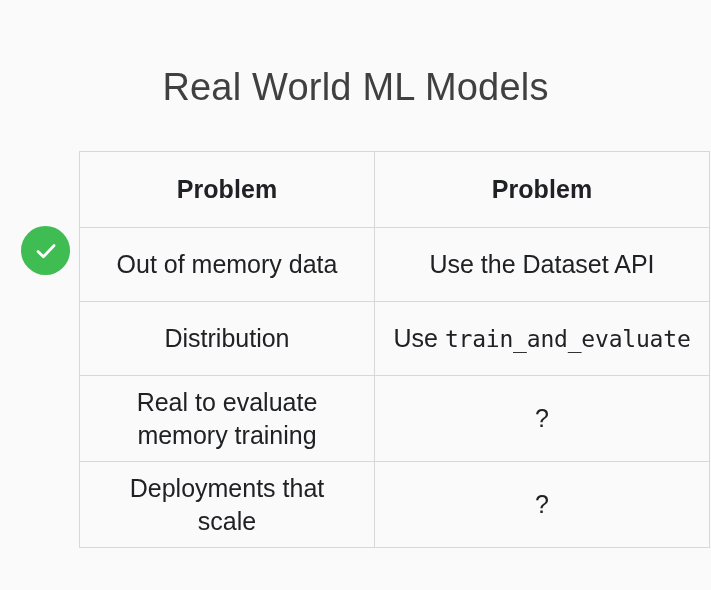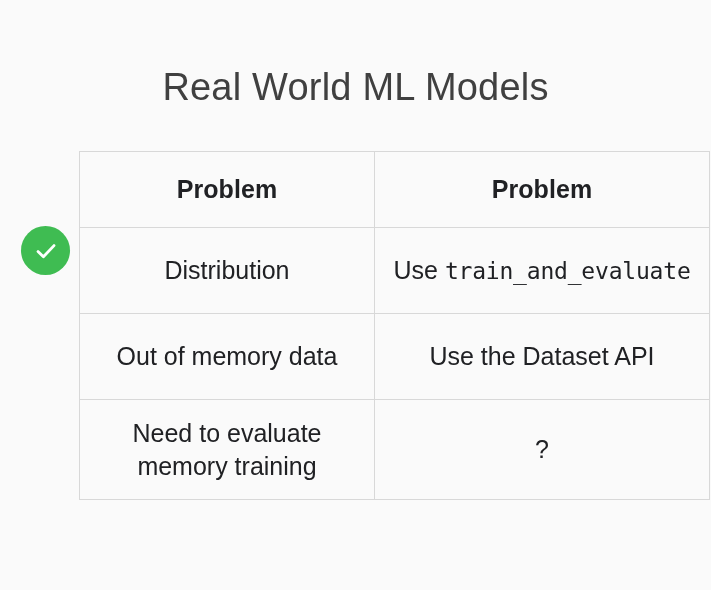--- a/index.html
+++ b/index.html
@@ -136,37 +136,44 @@
       </colgroup>
       <thead>
         <tr>
           <th>Problem</th>
           <th>Problem</th>
         </tr>
       </thead>
       <tbody>
 
         <tr class="row-h65">
+          <td class="cell-checked">Out of memory data</td>
+          <td>Use the Dataset API</td>
+        </tr>
+
+        <tr class="row-h65">
           <td>Distribution</td>
           <td><span>Use </span><span class="mono">train_and_evaluate</span></td>
         </tr>
 
-        <tr class="row-h65">
-          <td class="cell-checked">Out of memory data</td>
-          <td>Use the Dataset API</td>
-        </tr>
-
         <tr class="row-h77">
           <td>
-            <span class="cell-two-line">Need to evaluate</span>
+            <span class="cell-two-line">Real to evaluate</span>
             <span class="cell-two-line">memory training</span>
           </td>
           <td class="qmark">?</td>
         </tr>
 
+        <tr class="row-h77">
+          <td>
+            <span class="cell-two-line">Deployments that</span>
+            <span class="cell-two-line">scale</span>
+          </td>
+          <td class="qmark">?</td>
+        </tr>
 
       </tbody>
     </table>
   </div>
 
   <div class="check-badge">
     <svg width="30" height="30" viewBox="0 0 30 30" aria-hidden="true">
       <path d="M7 15.6 L12.4 20.8 L23 9.6" fill="none" stroke="#ffffff" stroke-width="2.8" stroke-linecap="round" stroke-linejoin="round"></path>
     </svg>
   </div>

